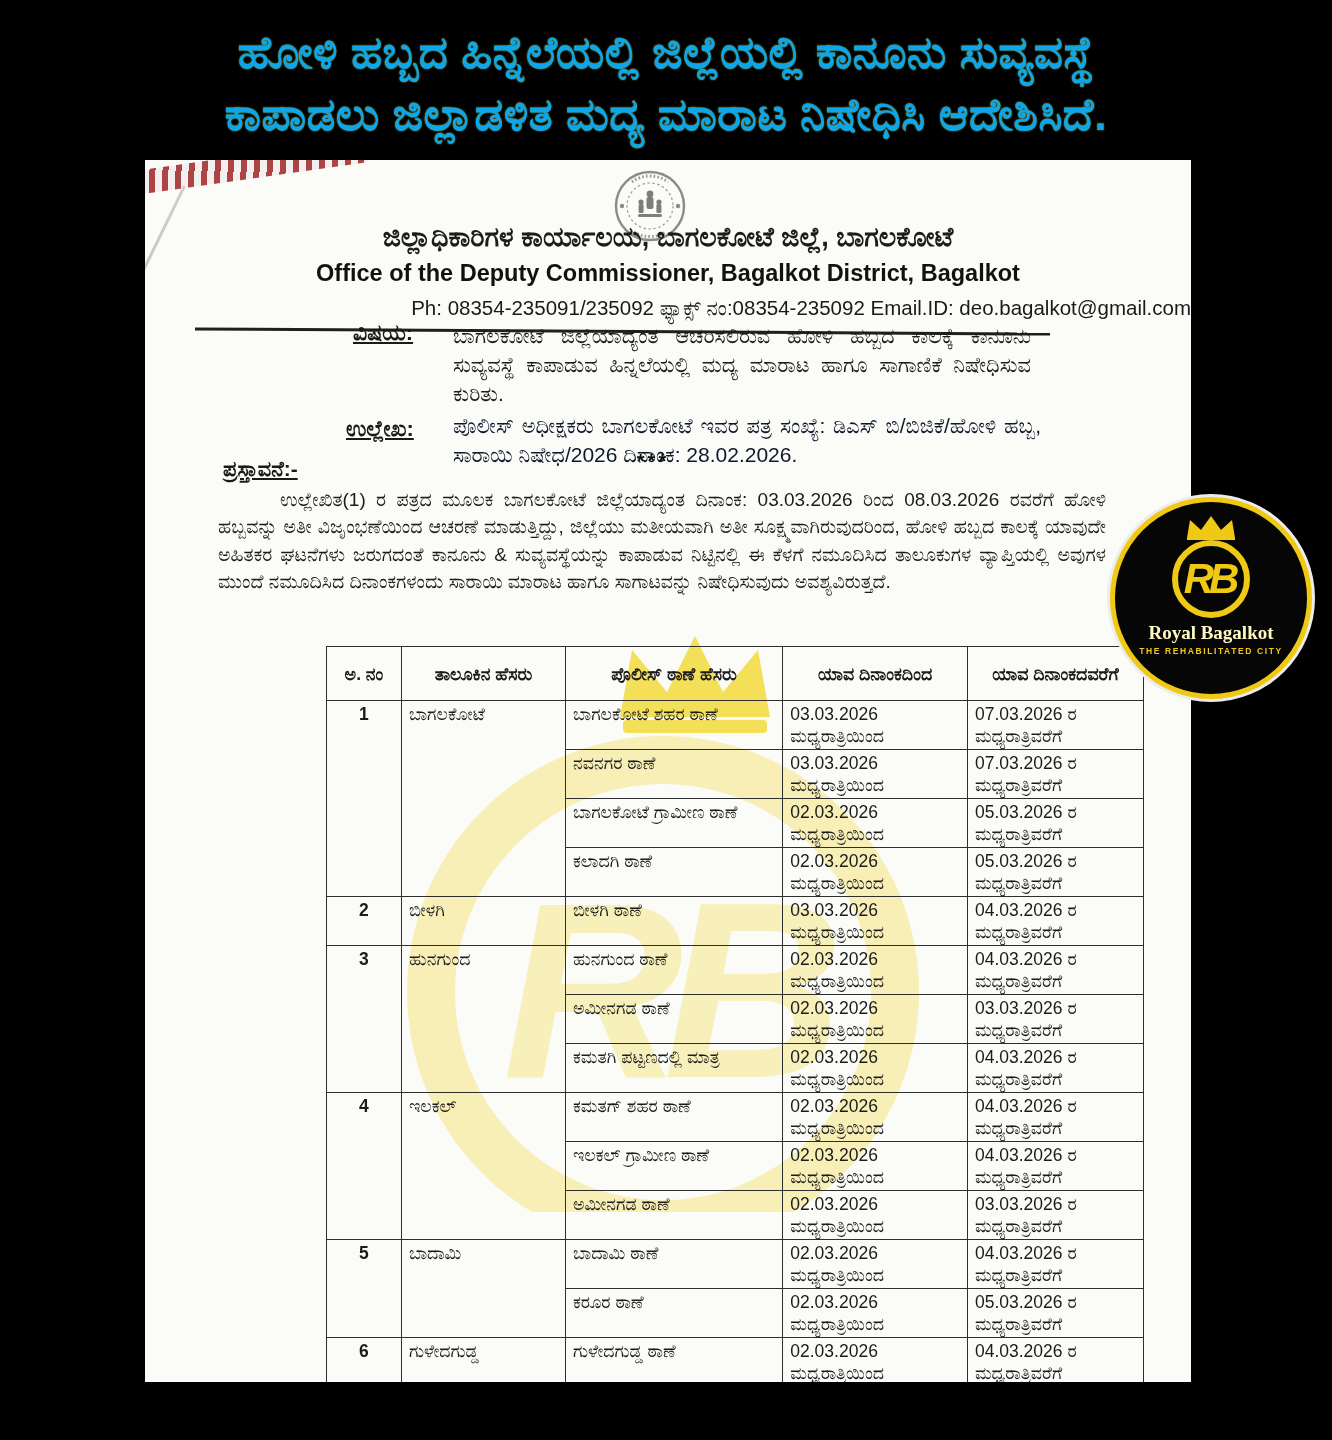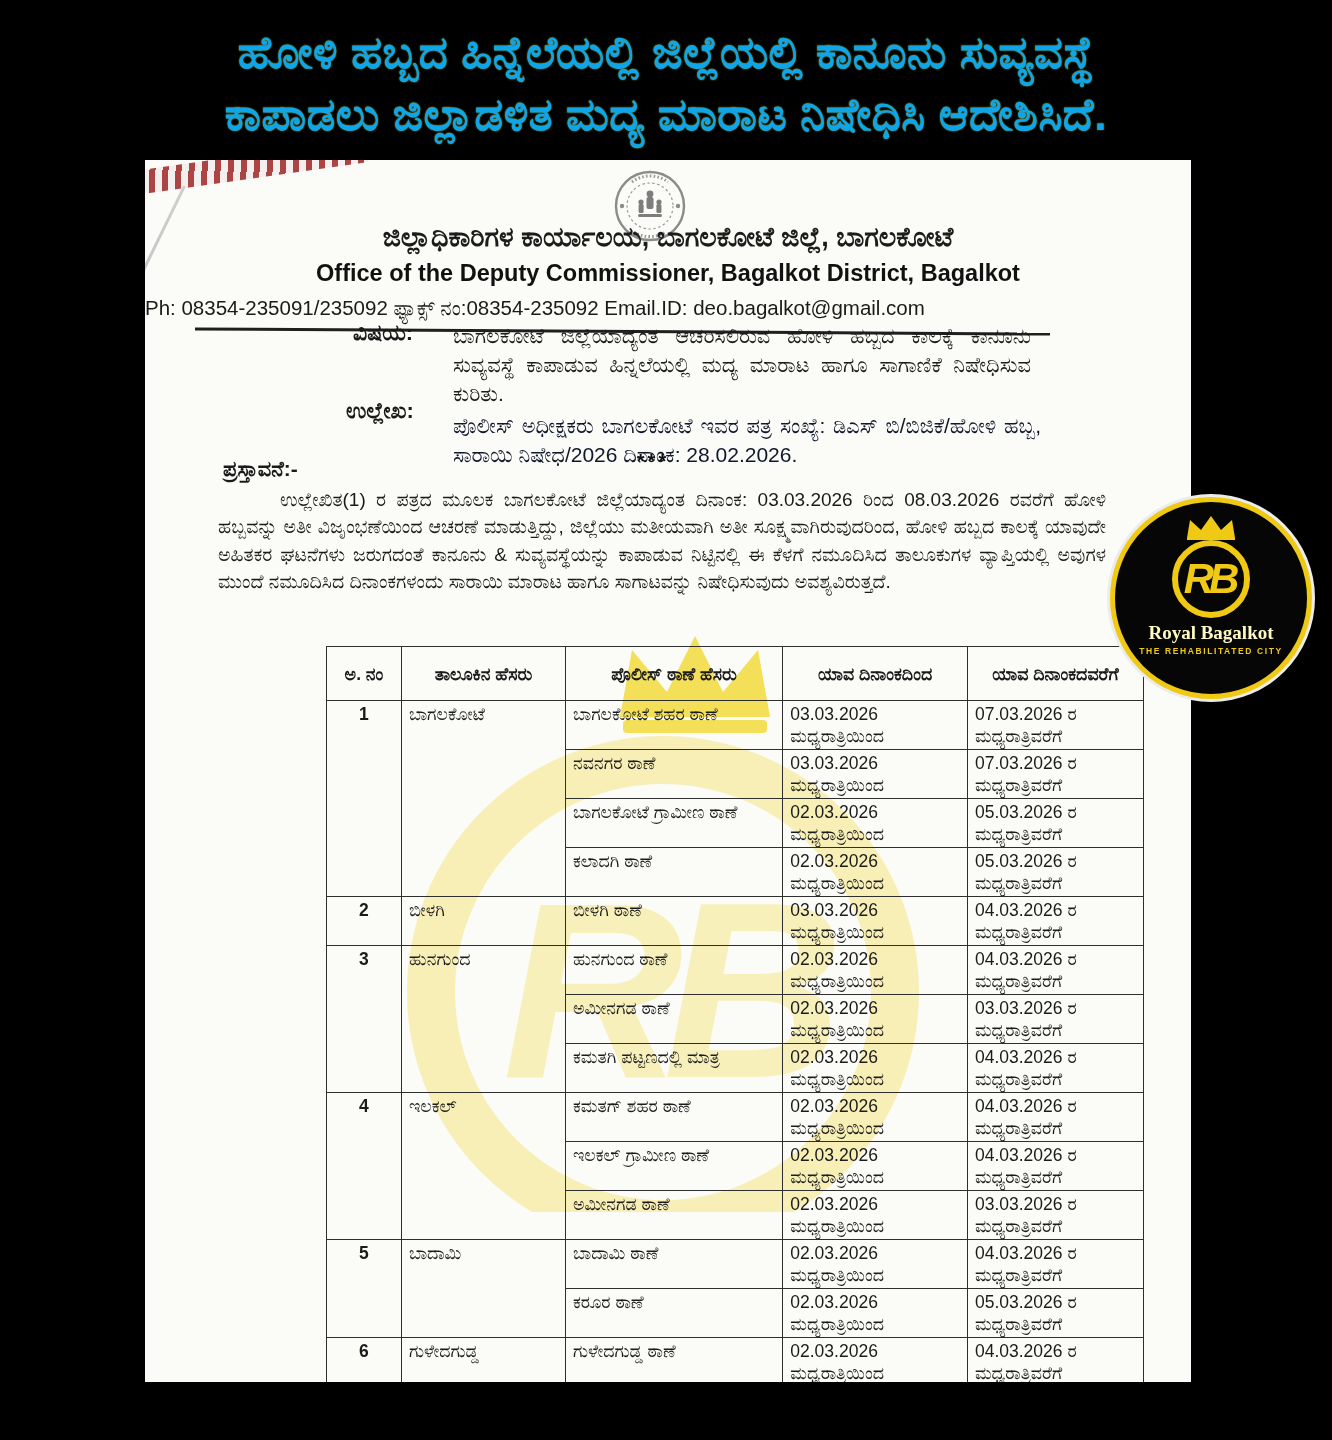--- a/index.html
+++ b/index.html
@@ -22,28 +22,28 @@
   .thread{position:absolute;left:38px;top:26px;width:3px;height:225px;background:linear-gradient(#cfcfcf,#bdbdbd);
           transform:rotate(26deg);transform-origin:top center;border-radius:2px;}
 
   
   .emblem{position:absolute;left:467px;top:8px;width:76px;height:76px;}
 
   .kn-office{position:absolute;top:62px;left:0;width:100%;text-align:center;
              font-size:27px;font-weight:700;color:#1c1c1c;}
   .en-office{position:absolute;top:100px;left:0;width:100%;text-align:center;
              font-size:23.5px;font-weight:700;color:#111;}
-  .phone{position:absolute;top:136px;left:0;width:100%;text-align:left;font-size:20.5px;color:#1a1a1a;}
+  .phone{position:absolute;top:136px;left:0;width:100%;text-align:right;font-size:20.5px;color:#1a1a1a;}
   .rule{position:absolute;top:170px;left:50px;width:855px;height:3px;background:#1f1f1f;transform:rotate(.35deg);}
 
-  .lbl{font-size:22px;font-weight:700;color:#1a1a1a;}
+  .lbl{font-size:22px;font-weight:700;color:#1a1a1a;text-decoration:underline;}
   .subject-lbl{position:absolute;left:208px;top:160px;}
   .subject-txt{position:absolute;left:308px;top:161px;width:578px;font-size:21px;line-height:29px;
                text-align:justify;color:#1c1c1c;}
-  .ref-lbl{position:absolute;left:201px;top:238px;}
+  .ref-lbl{position:absolute;left:201px;top:256px;}
   .ref-txt{position:absolute;left:308px;top:251px;width:588px;font-size:21px;line-height:29px;
            text-align:justify;color:#0f172a;}
   .stars{position:absolute;left:308px;top:290px;width:400px;text-align:center;font-size:20px;
          font-weight:700;letter-spacing:3px;color:#111;}
 
   .preamble-lbl{position:absolute;left:78px;top:297px;font-size:21px;}
   .para{position:absolute;left:73px;top:326px;width:888px;font-size:19px;line-height:27.4px;
         text-align:justify;text-indent:62px;color:#1b1b1b;}
 
   

